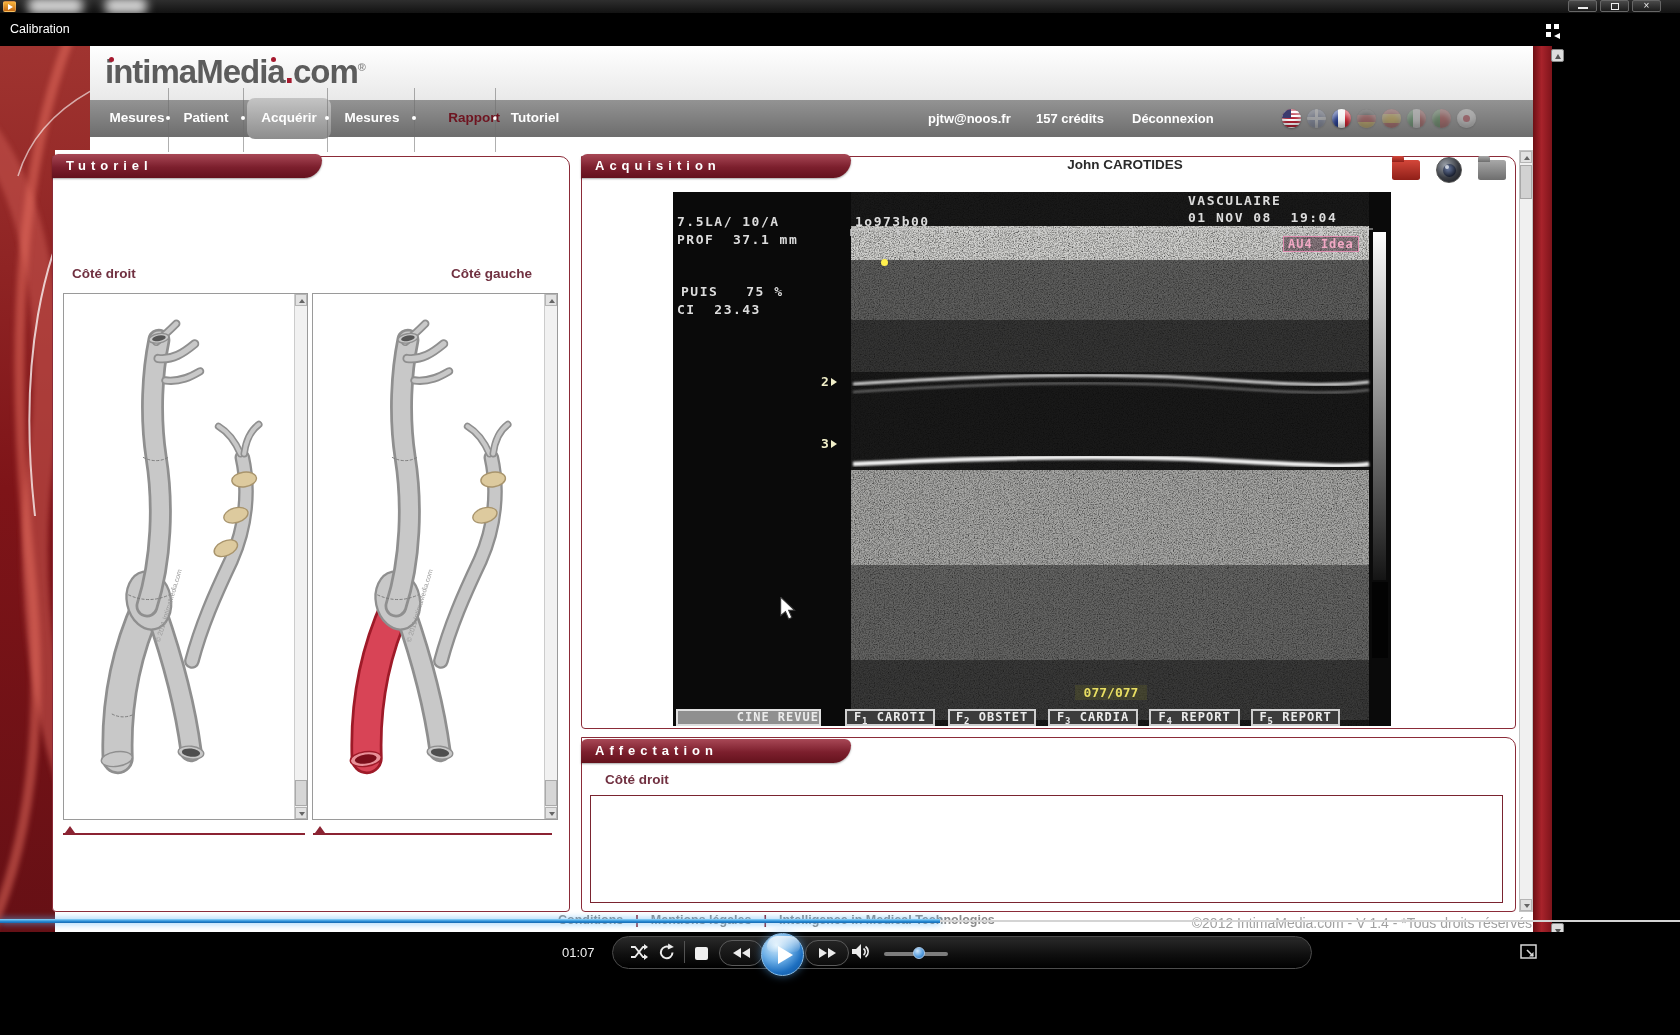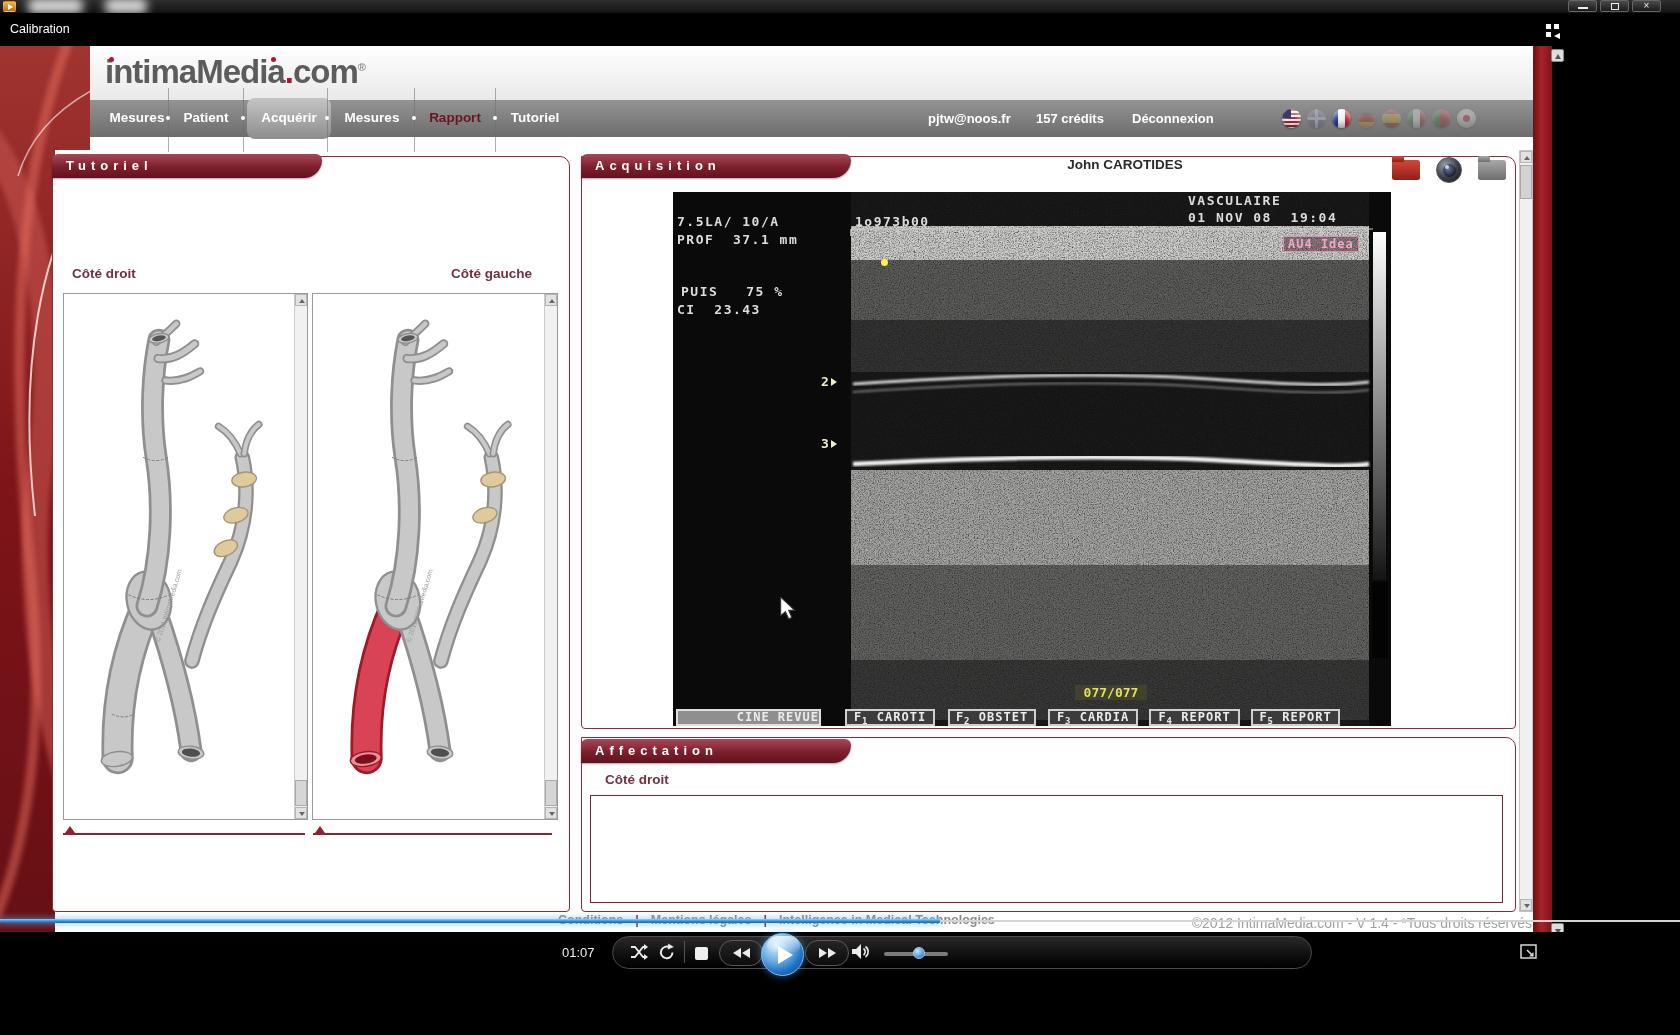--- a/index.html
+++ b/index.html
@@ -56,21 +56,21 @@
   .tagline .t2 { color:#9a9a9a; }
 
   
   .nav { position:absolute; left:90px; top:100px; width:1443px; height:37px;
          background:linear-gradient(#939393,#6d6d6d); }
   .nav-sep-line { position:absolute; top:-12px; width:1px; height:64px; background:rgba(110,110,110,.55); }
   .nav-dot { position:absolute; top:16px; width:4px; height:4px; border-radius:50%; background:#fff; }
   .nav-hl { position:absolute; left:157px; top:-2px; width:84px; height:41px; border-radius:8px;
             background:linear-gradient(#c4c4c4,#8d8d8d); }
   .nav-item { position:absolute; top:10px; width:90px; text-align:center; color:#fff; font-weight:bold; font-size:13.5px; cursor:default; }
-  .nav-item.maroon { color:#6e1420; }
+  .nav-item.maroon { color:#6e1420;text-align:right; }
   .nav-user { position:absolute; top:11px; color:#fff; font-weight:bold; font-size:13px; }
   .flags { position:absolute; left:1192px; top:9px; display:flex; gap:6px; }
   .flag { width:19px; height:19px; border-radius:50%; position:relative; overflow:hidden;
           box-shadow:inset 0 5px 5px rgba(255,255,255,.55), inset 0 -4px 5px rgba(0,0,0,.3), 0 1px 2px rgba(0,0,0,.35); }
   .flag.dim { opacity:.33; }
   .flag-us { background:repeating-linear-gradient(#b22234 0 2px,#fff 2px 4px); }
   .flag-us::after { content:""; position:absolute; left:0; top:0; width:9px; height:9px; background:#3c3b6e; }
   .flag-uk { background:linear-gradient(0deg,transparent 42%,#d8dce4 42% 58%,transparent 58%),
              linear-gradient(90deg,transparent 42%,#d8dce4 42% 58%,transparent 58%),#5b6b9a; }
   .flag-fr { background:linear-gradient(90deg,#233a8c 33%,#f2f2f2 33% 66%,#c8202e 66%); }

